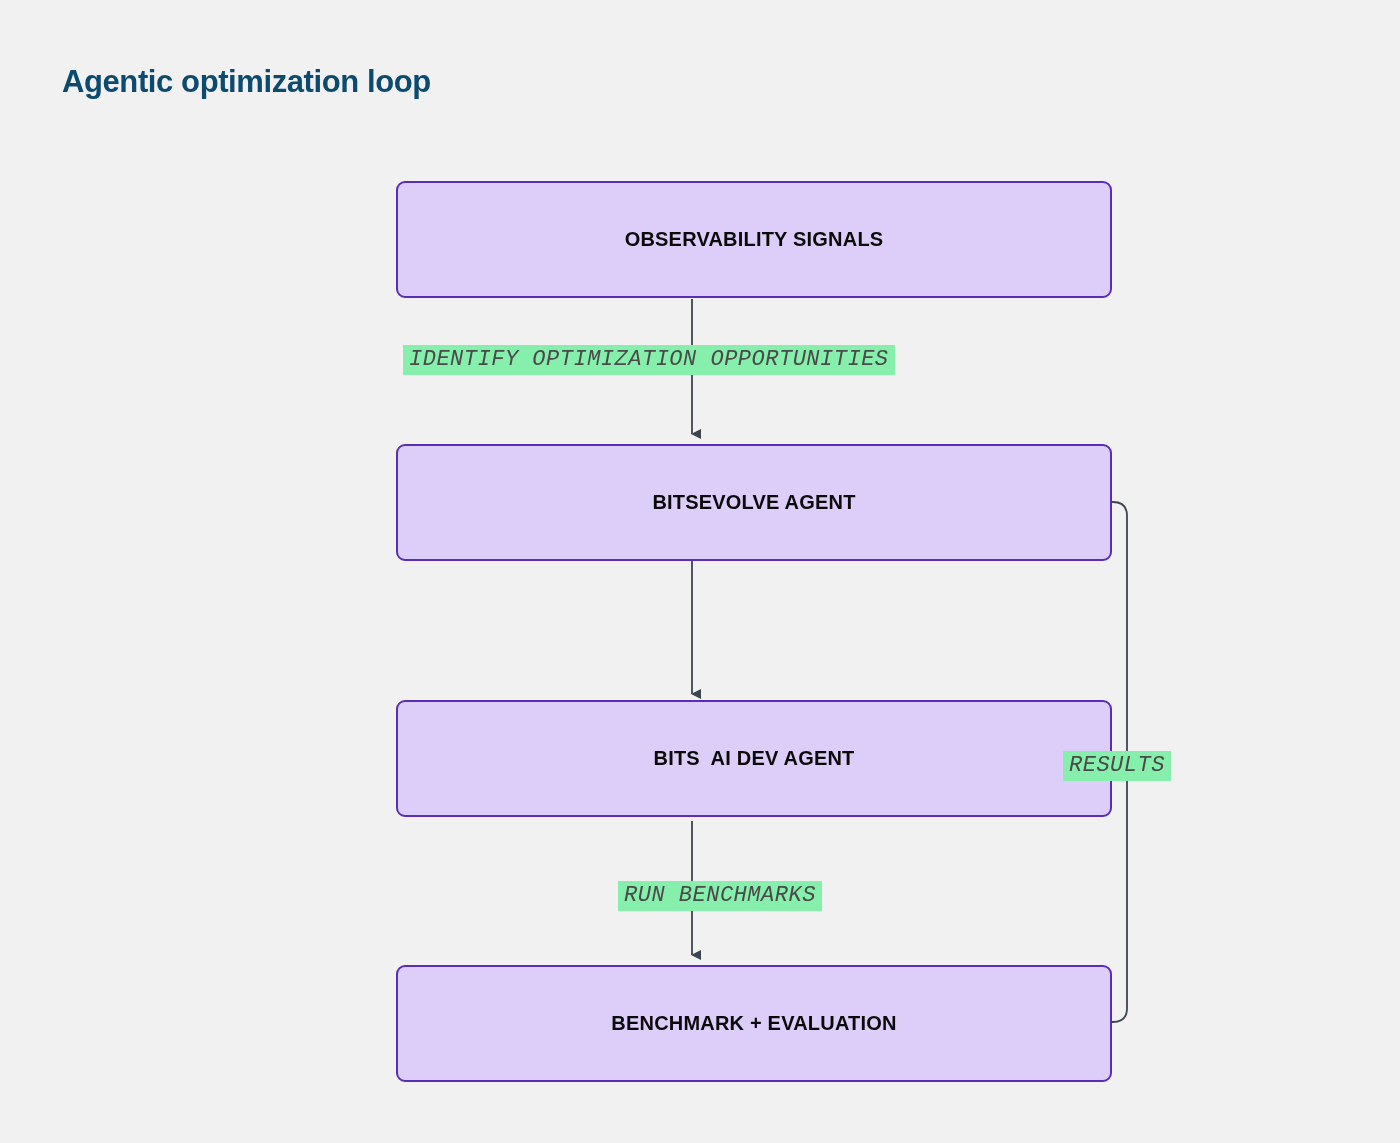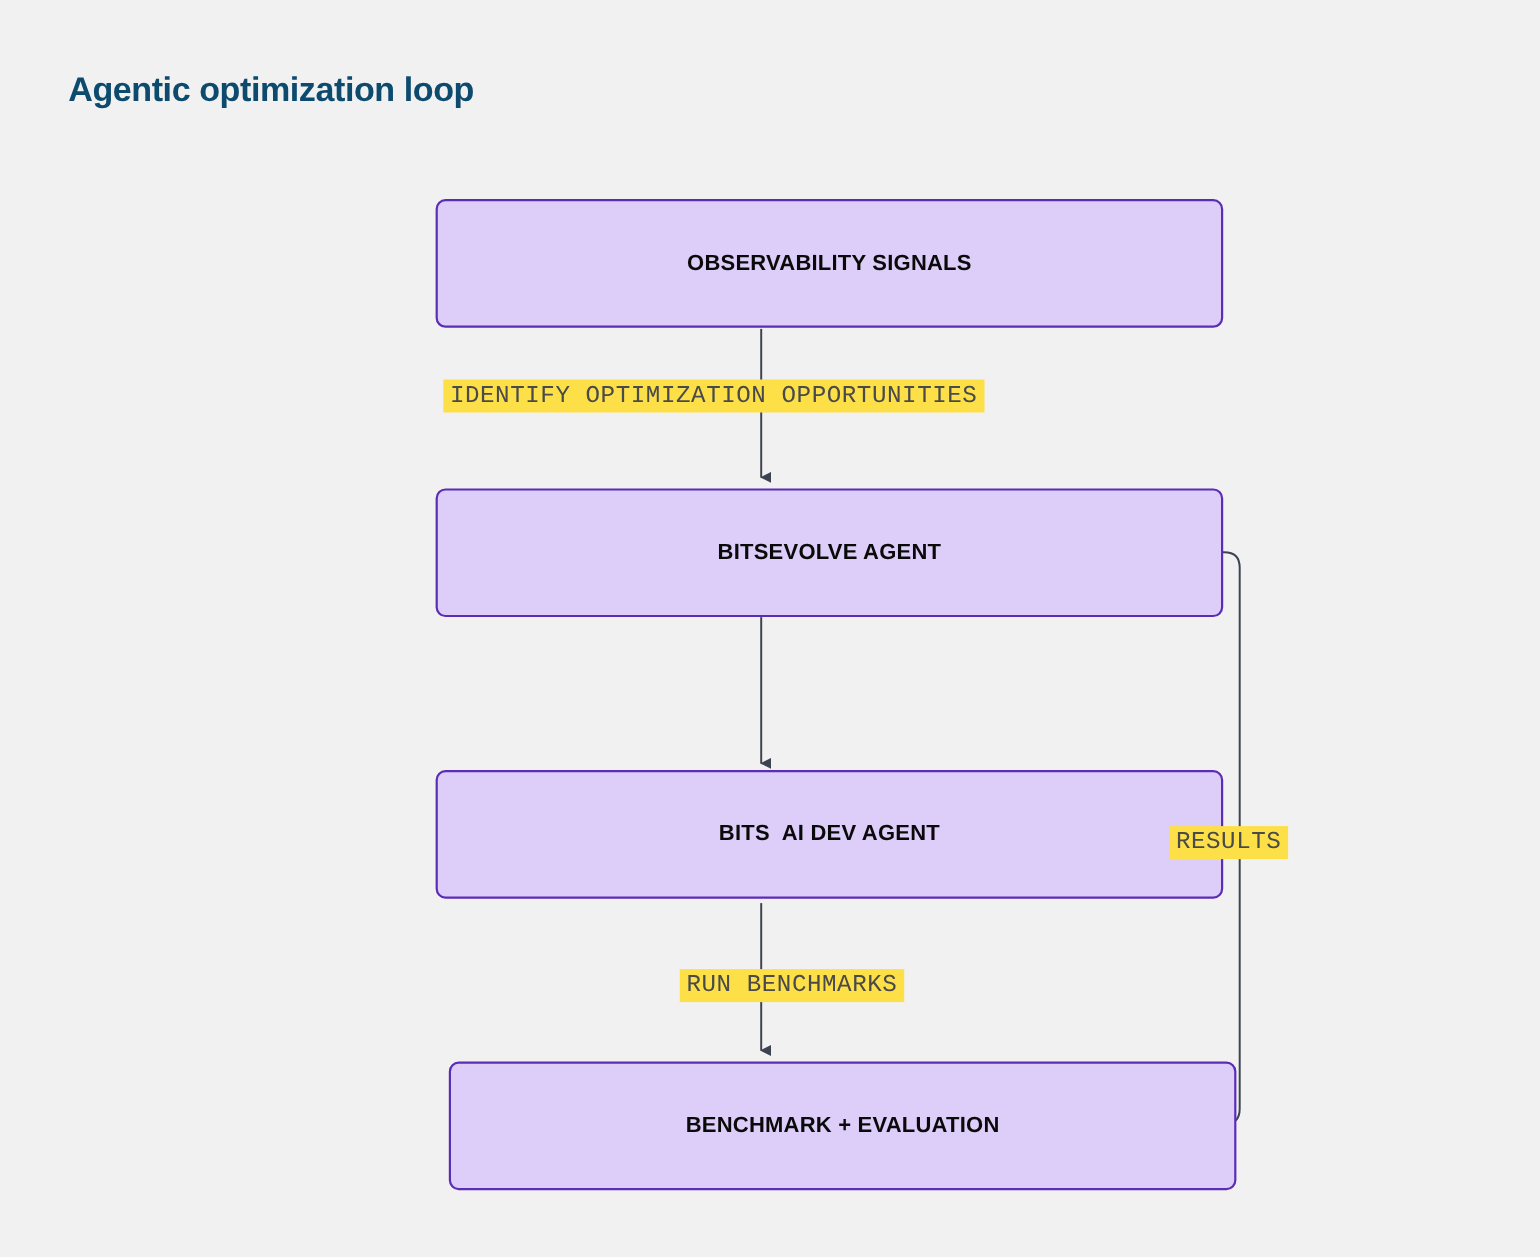--- a/index.html
+++ b/index.html
@@ -64,33 +64,34 @@
     font-weight: bold;
     letter-spacing: 0.2px;
     color: #0a0a0a;
     white-space: pre;
     text-align: center;
   }
 
   .node-1 { top: 181px; }
   .node-2 { top: 444px; justify-content: center; }
   .node-3 { top: 700px; }
-  .node-4 { top: 965px; margin-left: 12px; }
+  .node-4 { top: 965px; }
 
   
   .edge-label {
     position: absolute;
     font-family: "Liberation Mono", monospace;
     font-size: 22px;
     letter-spacing: 0.5px;
     color: #4a4a4a;
     white-space: pre;
-    background: #fde047;
+    background: #86efac;
     padding: 1px 6px;
     line-height: 1.25;
+    font-style: italic;
   }
   .edge-label-1 { left: 403px;  top: 345px; }
   .edge-label-2 { left: 532px;  top: 620px; }
   .edge-label-3 { left: 570px;  top: 881px; margin-left: 48px; }
   .edge-label-4 { left: 1063px; top: 751px; text-align: right; }
 </style>
 </head>
 <body>
 
 <div id="canvas">

